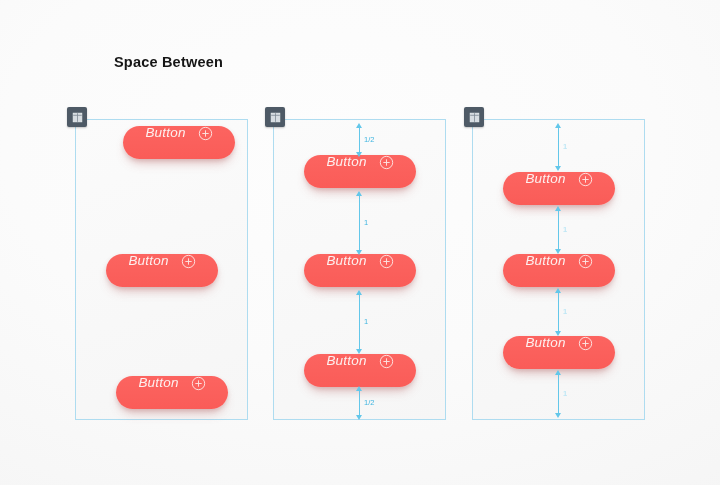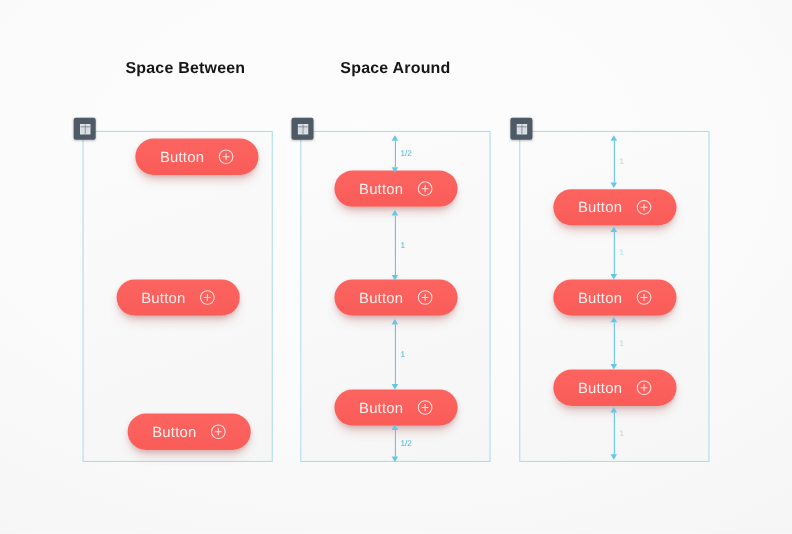--- a/index.html
+++ b/index.html
@@ -69,25 +69,26 @@
 
   
   .btn {
     position: absolute;
     height: 33px;
     width: 112px;
     border-radius: 17px;
     background: linear-gradient(180deg, #fc6460 0%, #fa5c58 100%);
     box-shadow: 0 7px 11px -4px rgba(180,90,90,0.42), 0 2px 4px rgba(150,80,80,0.18);
     display: flex;
-    align-items: center;
+    align-items: flex-start;
     justify-content: center;
     gap: 12px;
     box-sizing: border-box;
     padding: 0 14px;
+    font-style: italic;
   }
   .btn .btn-label {
     color: #fdf0ef;
     font-size: 13.5px;
     font-weight: 400;
     letter-spacing: 0.2px;
     line-height: 1;
   }
   .btn .plus-icon {
     flex: none;
@@ -167,21 +168,20 @@
         </div>
         <div class="btn" style="top: 376px; left: 41px;">
           <span class="btn-label">Button</span>
           <svg viewBox="0 0 16 16" class="plus-icon">
             <circle cx="8" cy="8" r="6.6" fill="none" stroke="#fde3e1" stroke-width="1"></circle>
             <path d="M4.6 8 H11.4 M8 4.6 V11.4" stroke="#fde3e1" stroke-width="1" fill="none"></path>
           </svg>
         </div>
       </div>
       <div class="column" style="left: 273px; width: 173px;">
-        <div class="col-title">Space Around</div>
         <div class="frame" style="left: 0px; top: 119px; width: 173px; height: 301px;">
           <div class="badge">
             <svg viewBox="0 0 14 14" width="11" height="11">
               <rect x="1.5" y="1.5" width="11" height="11" fill="#d7dde2" stroke="#e9eef1" stroke-width="1"></rect>
               <path d="M7 1.5 V12.5 M1.5 4.2 H12.5" stroke="#7d8893" stroke-width="1" fill="none"></path>
             </svg>
           </div>
         </div>
         <div class="btn" style="top: 155px; left: 31px;">
           <span class="btn-label">Button</span>

